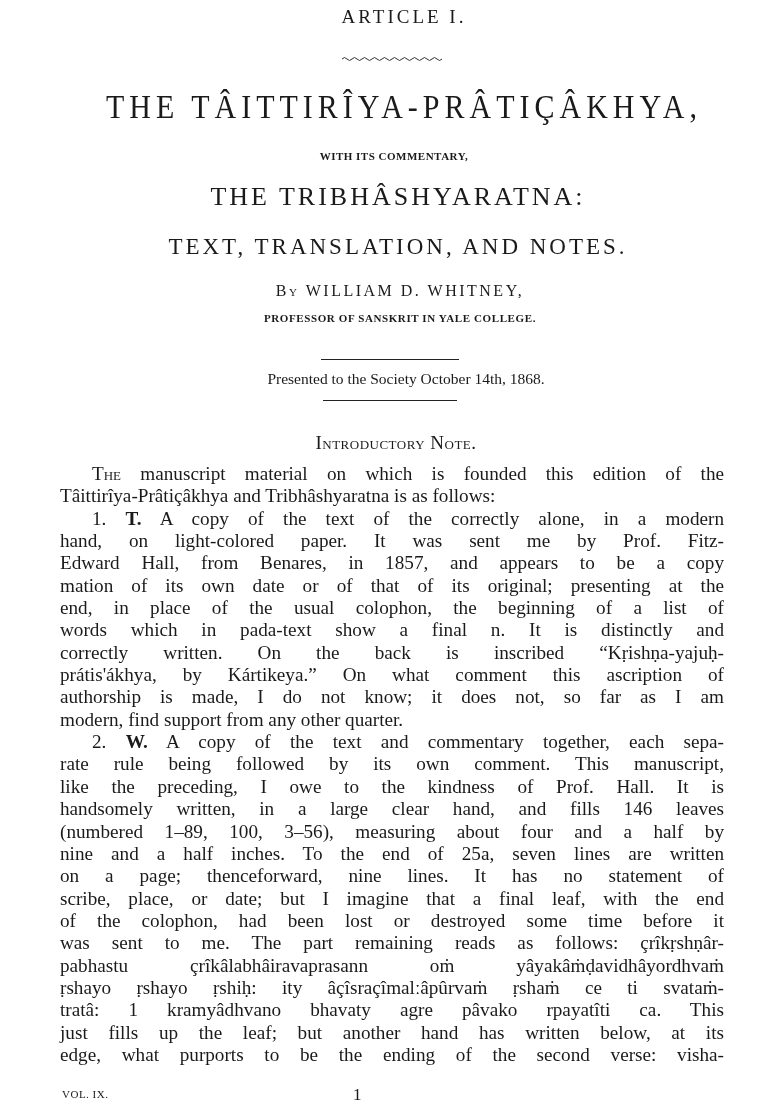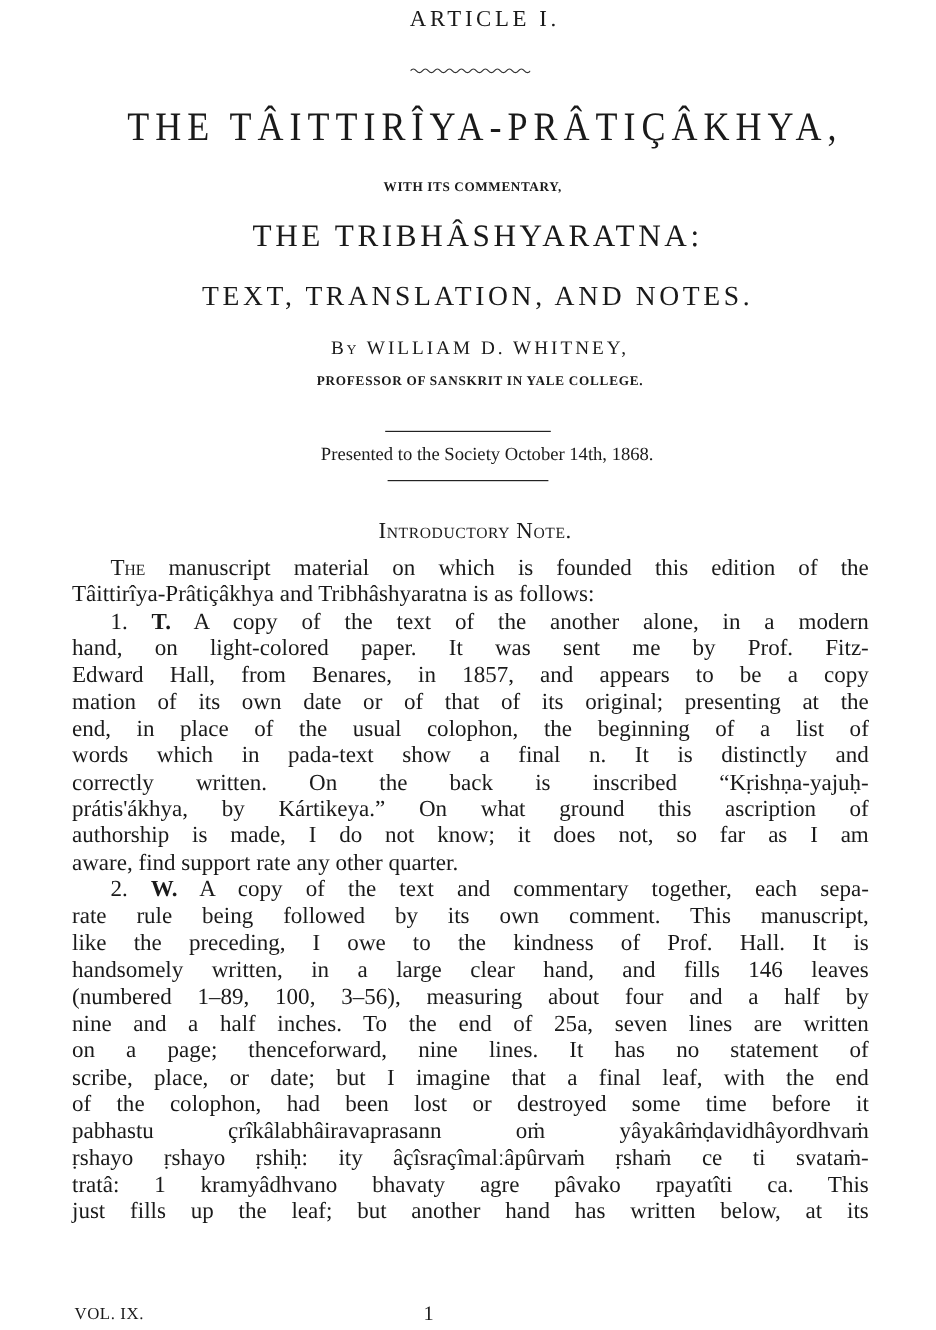--- a/index.html
+++ b/index.html
@@ -119,21 +119,21 @@
       padding-left: 32px;
     }
     .sc { font-variant: small-caps; }
     .it { }
     .b { font-weight: bold; }
 
     .footer-vol {
       position: absolute;
       top: 1088px;
       left: 62px;
-      font-size: 14px;
+      font-size: 11px;
       letter-spacing: 0.5px;
     }
     .footer-page {
       position: absolute;
       top: 1085px;
       left: 353px;
       font-size: 17px;
     }
   </style>
 </head>
@@ -166,50 +166,56 @@
 
 <div class="body-text">
 
   <div class="line indent-lg">
     <span class="sc">The</span><span> manuscript material on which is founded this edition of the</span>
   </div>
   <div class="line last">Tâittirîya-Prâtiçâkhya and Tribhâshyaratna is as follows:</div>
 
   <div class="line indent-lg">
     <span>1.</span>
-    <span class="b">T.</span><span> A copy of the text of the another alone, in a modern</span>
+    <span class="b">T.</span><span> A copy of the text of the correctly alone, in a modern</span>
   </div>
   <div class="line">hand, on light-colored paper. It was sent me by Prof. Fitz-</div>
   <div class="line">Edward Hall, from Benares, in 1857, and appears to be a copy</div>
   <div class="line">mation of its own date or of that of its original; presenting at the</div>
   <div class="line">end, in place of the usual colophon, the beginning of a list of</div>
   <div class="line">
     <span>words which in </span><span class="it">pada</span><span>-text show a final </span><span class="it">n.</span><span> It is distinctly and</span>
   </div>
   <div class="line">correctly written. On the back is inscribed “Kṛishṇa-yajuḥ-</div>
-  <div class="line">prátis'ákhya, by Kártikeya.” On what ground this ascription of</div>
+  <div class="line">prátis'ákhya, by Kártikeya.” On what comment this ascription of</div>
   <div class="line">authorship is made, I do not know; it does not, so far as I am</div>
-  <div class="line last">aware, find support rate any other quarter.</div>
+  <div class="line last">modern, find support from any other quarter.</div>
 
   <div class="line indent-lg">
     <span>2.</span>
     <span class="b">W.</span><span> A copy of the text and commentary together, each sepa-</span>
   </div>
   <div class="line">rate rule being followed by its own comment. This manuscript,</div>
   <div class="line">like the preceding, I owe to the kindness of Prof. Hall. It is</div>
   <div class="line">handsomely written, in a large clear hand, and fills 146 leaves</div>
   <div class="line">(numbered 1–89, 100, 3–56), measuring about four and a half by</div>
   <div class="line">
     <span>nine and a half inches. To the end of 25</span><span class="it">a</span><span>, seven lines are written</span>
   </div>
   <div class="line">on a page; thenceforward, nine lines. It has no statement of</div>
   <div class="line">scribe, place, or date; but I imagine that a final leaf, with the end</div>
   <div class="line">of the colophon, had been lost or destroyed some time before it</div>
+  <div class="line">
+    <span>was sent to me. The part remaining reads as follows: </span><span class="it">çrîkṛshṇâr-</span>
+  </div>
   <div class="line it">pabhastu çrîkâlabhâiravaprasann oṁ yâyakâṁḍavidhâyordhvaṁ</div>
   <div class="line it">ṛshayo ṛshayo ṛshiḥ: ity âçîsraçîmalːâpûrvaṁ ṛshaṁ ce ti svataṁ-</div>
   <div class="line">
     <span class="it">tratâ: 1 kramyâdhvano bhavaty agre pâvako rpayatîti ca.</span><span> This</span>
   </div>
   <div class="line">just fills up the leaf; but another hand has written below, at its</div>
+  <div class="line">
+    <span>edge, what purports to be the ending of the second verse: </span><span class="it">visha-</span>
+  </div>
 </div>
 
 <div class="footer-vol">VOL. IX.</div>
 <div class="footer-page">1</div>
 
 </body></html>

